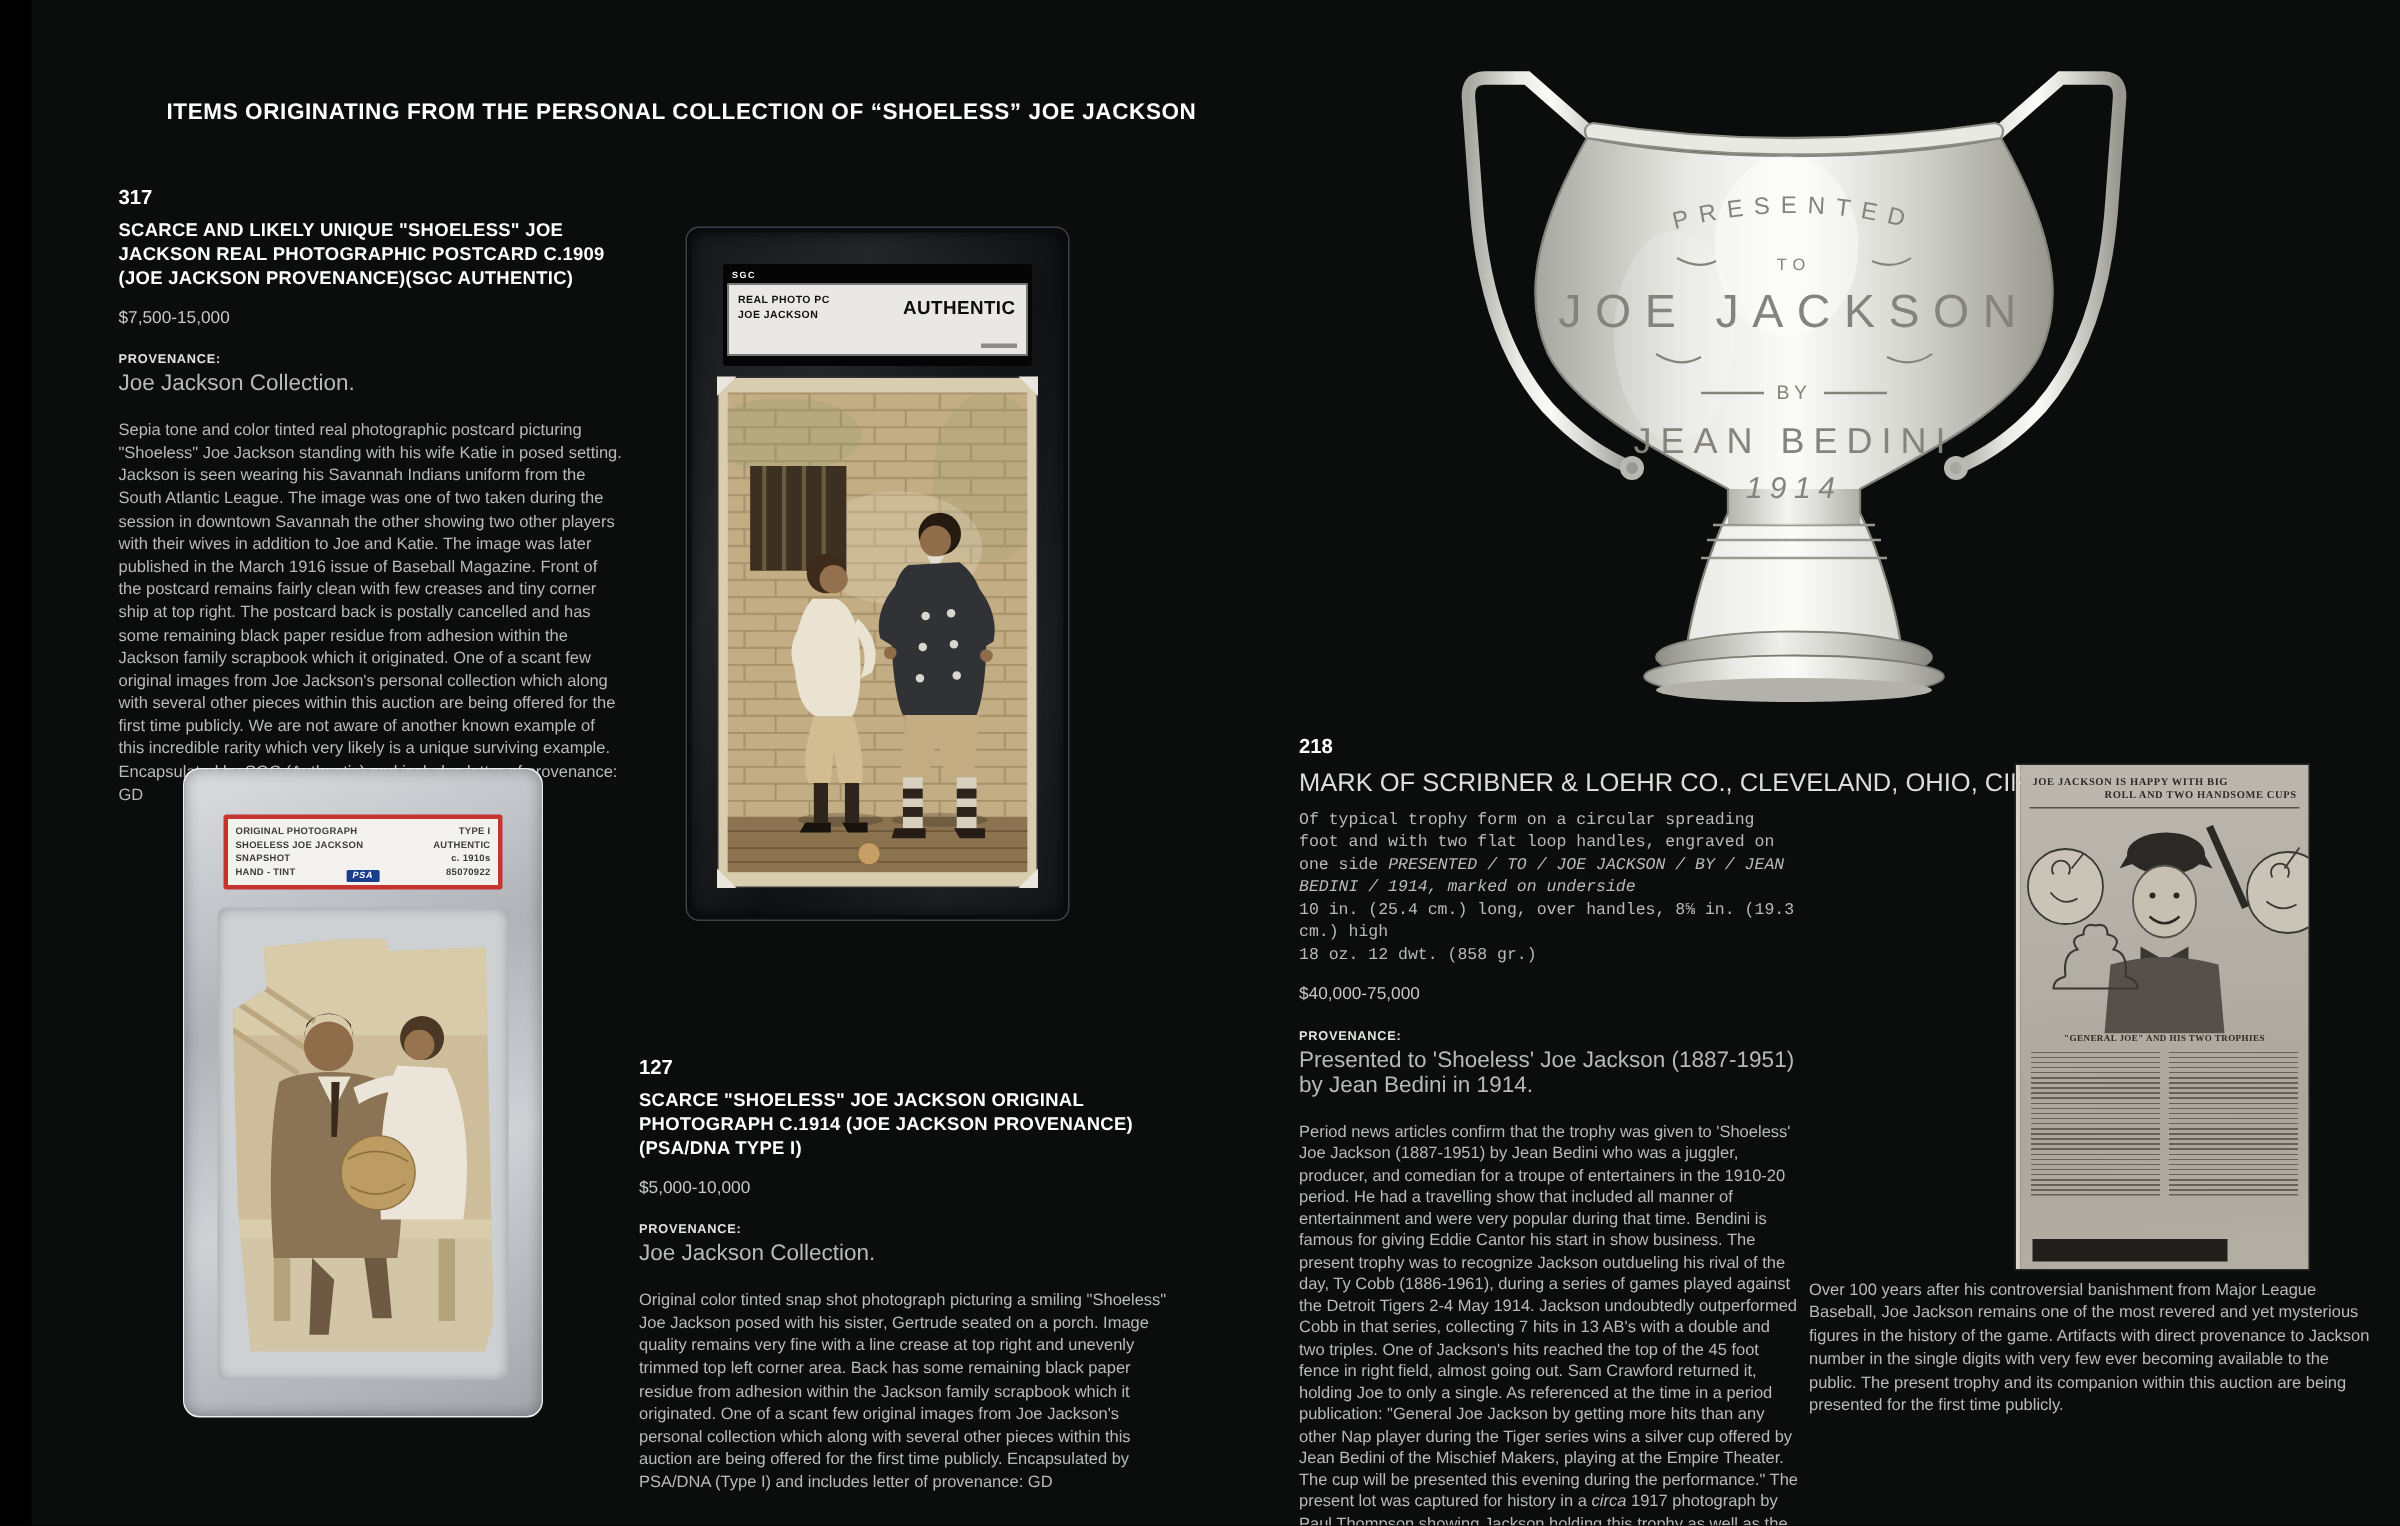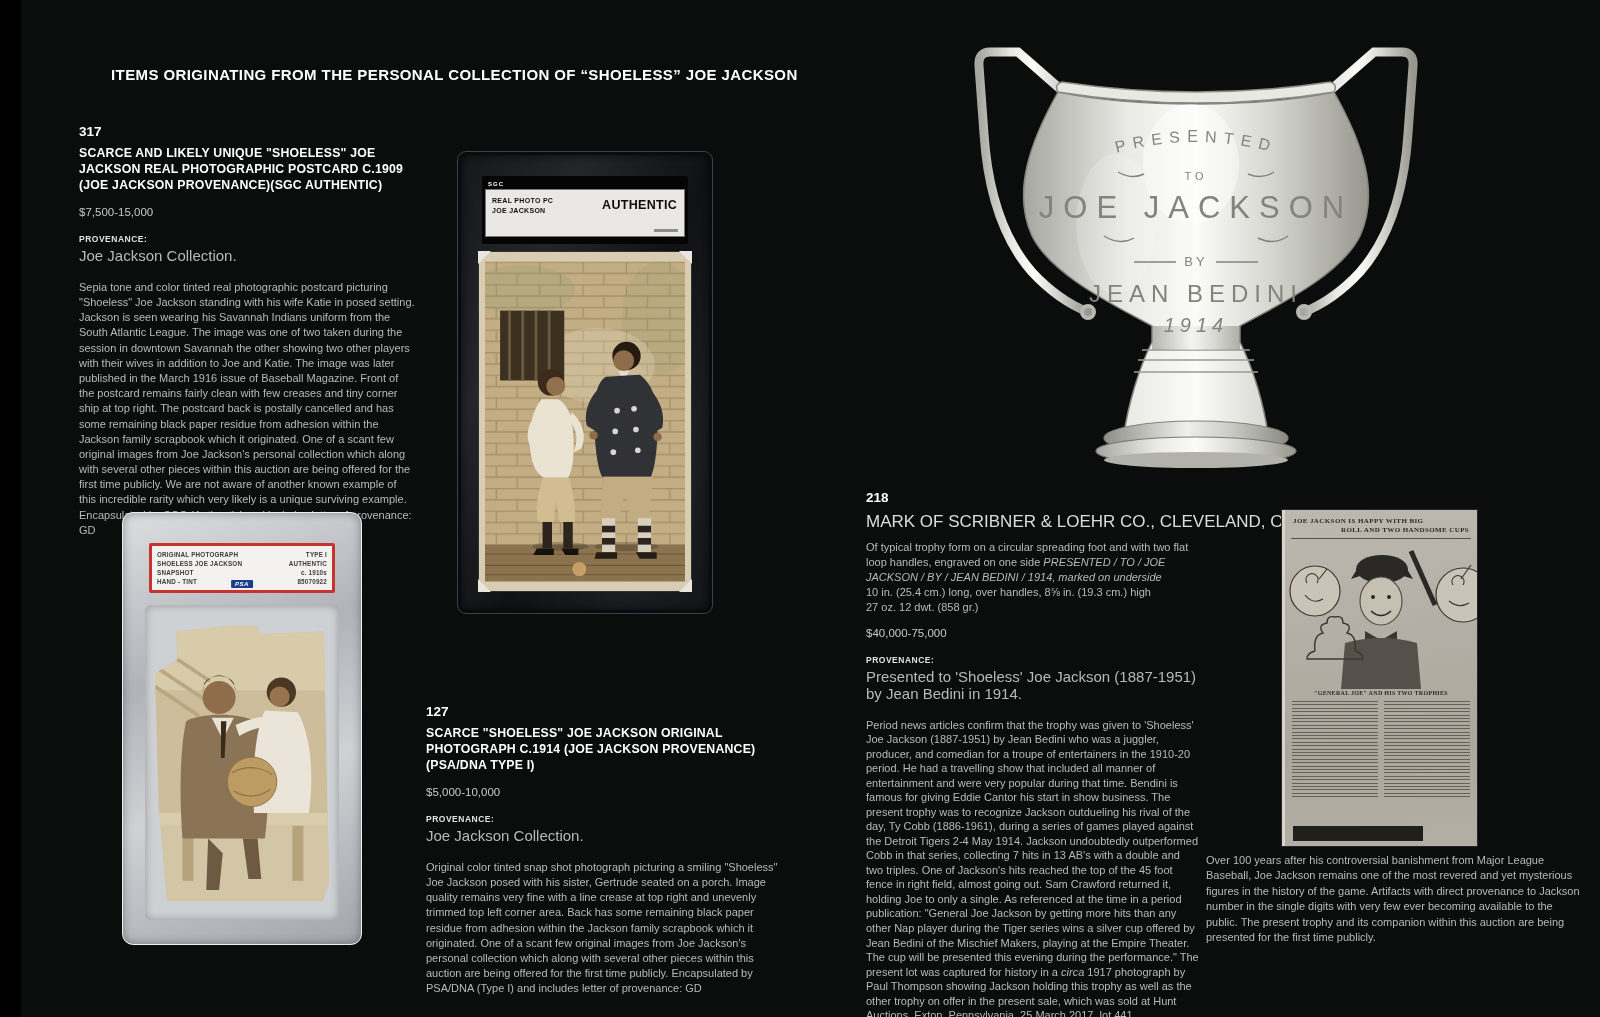--- a/index.html
+++ b/index.html
@@ -4,21 +4,21 @@
 <style>
   html,body{margin:0;padding:0;background:#000;}
   #stage{position:relative;width:1600px;height:1017px;background:#0b0d0c;overflow:hidden;
          font-family:"Liberation Sans",sans-serif;margin-left:21px;-webkit-font-smoothing:antialiased;}
   .abs{position:absolute;}
   
   .page-header{color:#ffffff;font-size:15px;font-weight:700;letter-spacing:.4px;}
   .lot-num{color:#ffffff;font-size:13.5px;font-weight:700;margin-bottom:7px;}
   .lot-title{color:#ffffff;font-size:12.3px;font-weight:700;line-height:1.3;letter-spacing:.2px;}
   .maker{color:#dcdedb;font-size:17px;margin-top:2px;white-space:nowrap;}
-  .details{color:#b7bbb8;font-size:11px;line-height:1.36;margin-top:8px;}
+  .details{color:#b7bbb8;font-size:11px;line-height:1.36;margin-top:8px;font-family:Liberation Mono, monospace;}
   .details .it{font-style:italic;}
   .estimate{color:#c6cac7;font-size:11.5px;margin-top:12px;}
   .prov-label{color:#e0e3e0;font-size:8.5px;font-weight:700;letter-spacing:.5px;margin-top:16px;}
   .prov-text{color:#b7bbb8;font-size:15px;margin-top:3px;}
   .desc{color:#b7bbb8;font-size:11px;line-height:1.38;margin-top:16px;}
   .desc .it{font-style:italic;}
   .closing{color:#b7bbb8;font-size:11px;line-height:1.4;}
   
   .sgc-slab{background:linear-gradient(115deg,#17181a,#24262a 28%,#101214 55%,#1c1e22 80%,#141619);
             border:1px solid #3d4045;border-radius:9px;box-shadow:inset 0 0 0 3px #0a0b0c, inset 0 0 14px #000;}
@@ -263,31 +263,31 @@
       <text x="230" y="318" font-size="20" letter-spacing="5" text-anchor="middle" font-style="italic">1914</text>
     </g>
   </svg>
 
   <div class="abs" style="left:845px;top:490px;width:334px;">
     <div class="lot-num">218</div>
     <div class="maker">MARK OF SCRIBNER &amp; LOEHR CO., CLEVELAND, OHIO, CIRCA 1914</div>
     <div class="details">
       <span>Of typical trophy form on a circular spreading foot and with two flat loop handles, engraved on one side </span><span class="it">PRESENTED / TO / JOE JACKSON / BY / JEAN BEDINI / 1914, marked on underside</span>
       <div>10 in. (25.4 cm.) long, over handles, 8⅝ in. (19.3 cm.) high</div>
-      <div>27 oz. 12 dwt. (858 gr.)</div>
+      <div>18 oz. 12 dwt. (858 gr.)</div>
     </div>
     <div class="estimate">$40,000-75,000</div>
     <div class="prov-label">PROVENANCE:</div>
     <div class="prov-text">Presented to 'Shoeless' Joe Jackson (1887-1951) by Jean Bedini in 1914.</div>
     <div class="desc" style="line-height:1.32;">
       <span>Period news articles confirm that the trophy was given to 'Shoeless' Joe Jackson (1887-1951) by Jean Bedini who was a juggler, producer, and comedian for a troupe of entertainers in the 1910-20 period. He had a travelling show that included all manner of entertainment and were very popular during that time. Bendini is famous for giving Eddie Cantor his start in show business. The present trophy was to recognize Jackson outdueling his rival of the day, Ty Cobb (1886-1961), during a series of games played against the Detroit Tigers 2-4 May 1914. Jackson undoubtedly outperformed Cobb in that series, collecting 7 hits in 13 AB's with a double and two triples. One of Jackson's hits reached the top of the 45 foot fence in right field, almost going out. Sam Crawford returned it, holding Joe to only a single. As referenced at the time in a period publication: "General Joe Jackson by getting more hits than any other Nap player during the Tiger series wins a silver cup offered by Jean Bedini of the Mischief Makers, playing at the Empire Theater. The cup will be presented this evening during the performance." The present lot was captured for history in a </span><span class="it">circa</span><span> 1917 photograph by Paul Thompson showing Jackson holding this trophy as well as the other trophy on offer in the present sale, which was sold at Hunt Auctions, Exton, Pennsylvania, 25 March 2017, lot 441.</span>
     </div>
   </div>
 
-  <div class="abs newspaper" style="left:1261px;top:510px;width:192px;height:336px;">
+  <div class="abs newspaper" style="left:1323px;top:510px;width:192px;height:336px;">
     <div class="np-h1">JOE JACKSON IS HAPPY WITH BIG</div>
     <div class="np-h2">ROLL AND TWO HANDSOME CUPS</div>
     <div class="np-rule"></div>
     <svg viewBox="0 0 192 150" style="width:192px;height:150px;display:block;">
       <circle cx="30" cy="52" r="25" fill="#c9c4b7" stroke="#3a3833" stroke-width="1.2"></circle>
       <path d="M22 44 a6 6 0 1 1 10 0 M20 56 q8 10 18 4 M34 40 l8 -10" stroke="#3a3833" fill="none" stroke-width="1.2"></path>
       <circle cx="178" cy="56" r="27" fill="#c9c4b7" stroke="#3a3833" stroke-width="1.2"></circle>
       <path d="M168 46 a6 6 0 1 1 10 0 M164 62 q10 8 20 2 M176 40 l10 -14" stroke="#3a3833" fill="none" stroke-width="1.2"></path>
       <path d="M126 12 L150 66" stroke="#2b2925" stroke-width="5"></path>
       <path d="M66 40 Q96 28 128 40 L122 30 Q96 4 72 30 Z" fill="#2b2925"></path>

